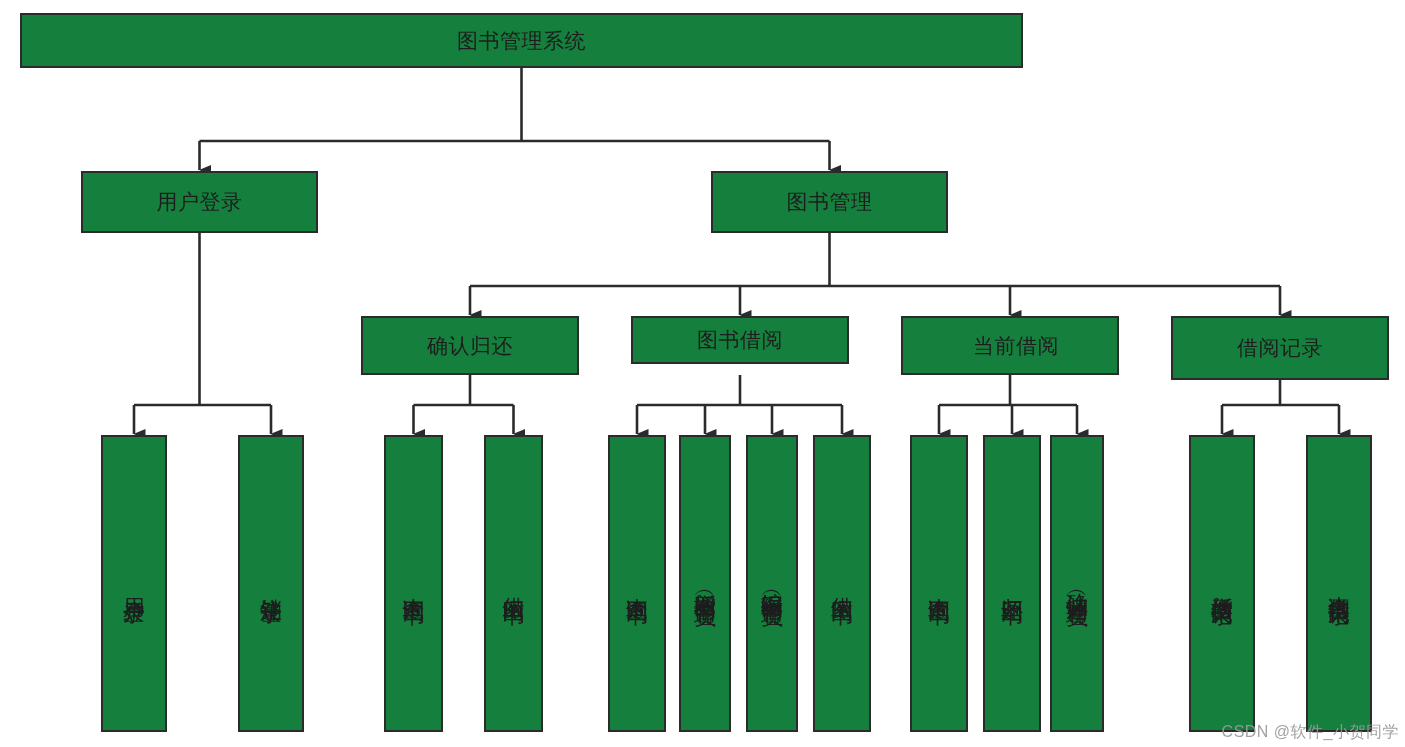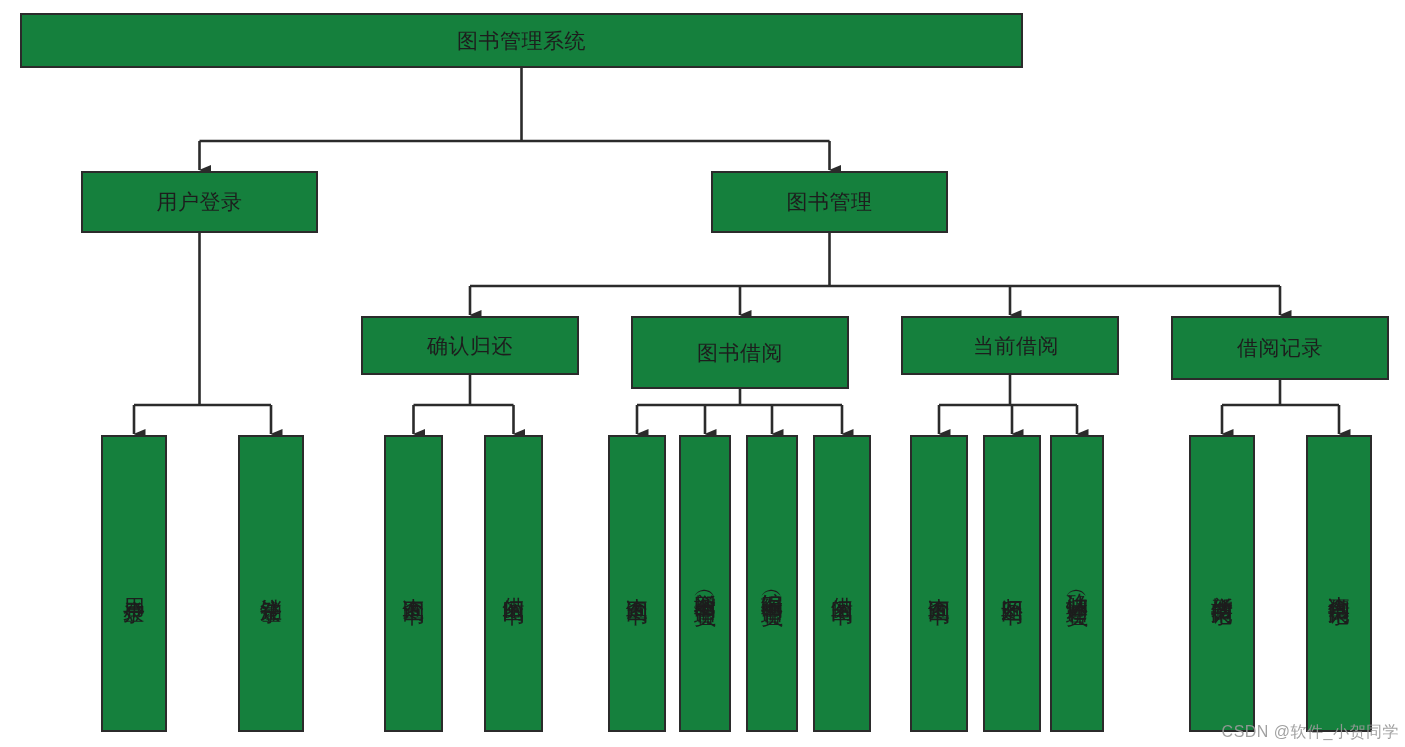--- a/index.html
+++ b/index.html
@@ -120,21 +120,21 @@
       </div>
       <div class="node horizontal" style="left: 81px; top: 171px; width: 237px; height: 62px;">
         <span class="node-label">用户登录</span>
       </div>
       <div class="node horizontal" style="left: 711px; top: 171px; width: 237px; height: 62px;">
         <span class="node-label">图书管理</span>
       </div>
       <div class="node horizontal" style="left: 361px; top: 316px; width: 218px; height: 59px;">
         <span class="node-label">确认归还</span>
       </div>
-      <div class="node horizontal" style="left: 631px; top: 316px; width: 218px; height: 73px; text-align: center;">
+      <div class="node horizontal" style="left: 631px; top: 316px; width: 218px; height: 48px; text-align: center;">
         <span class="node-label">图书借阅</span>
       </div>
       <div class="node horizontal" style="left: 901px; top: 316px; width: 218px; height: 59px; padding-left: 12px;">
         <span class="node-label">当前借阅</span>
       </div>
       <div class="node horizontal" style="left: 1171px; top: 316px; width: 218px; height: 64px;">
         <span class="node-label">借阅记录</span>
       </div>
       <div class="node vertical" style="left: 101px; top: 435px; width: 66px; height: 297px;">
         <span class="node-label">用户登录</span>

